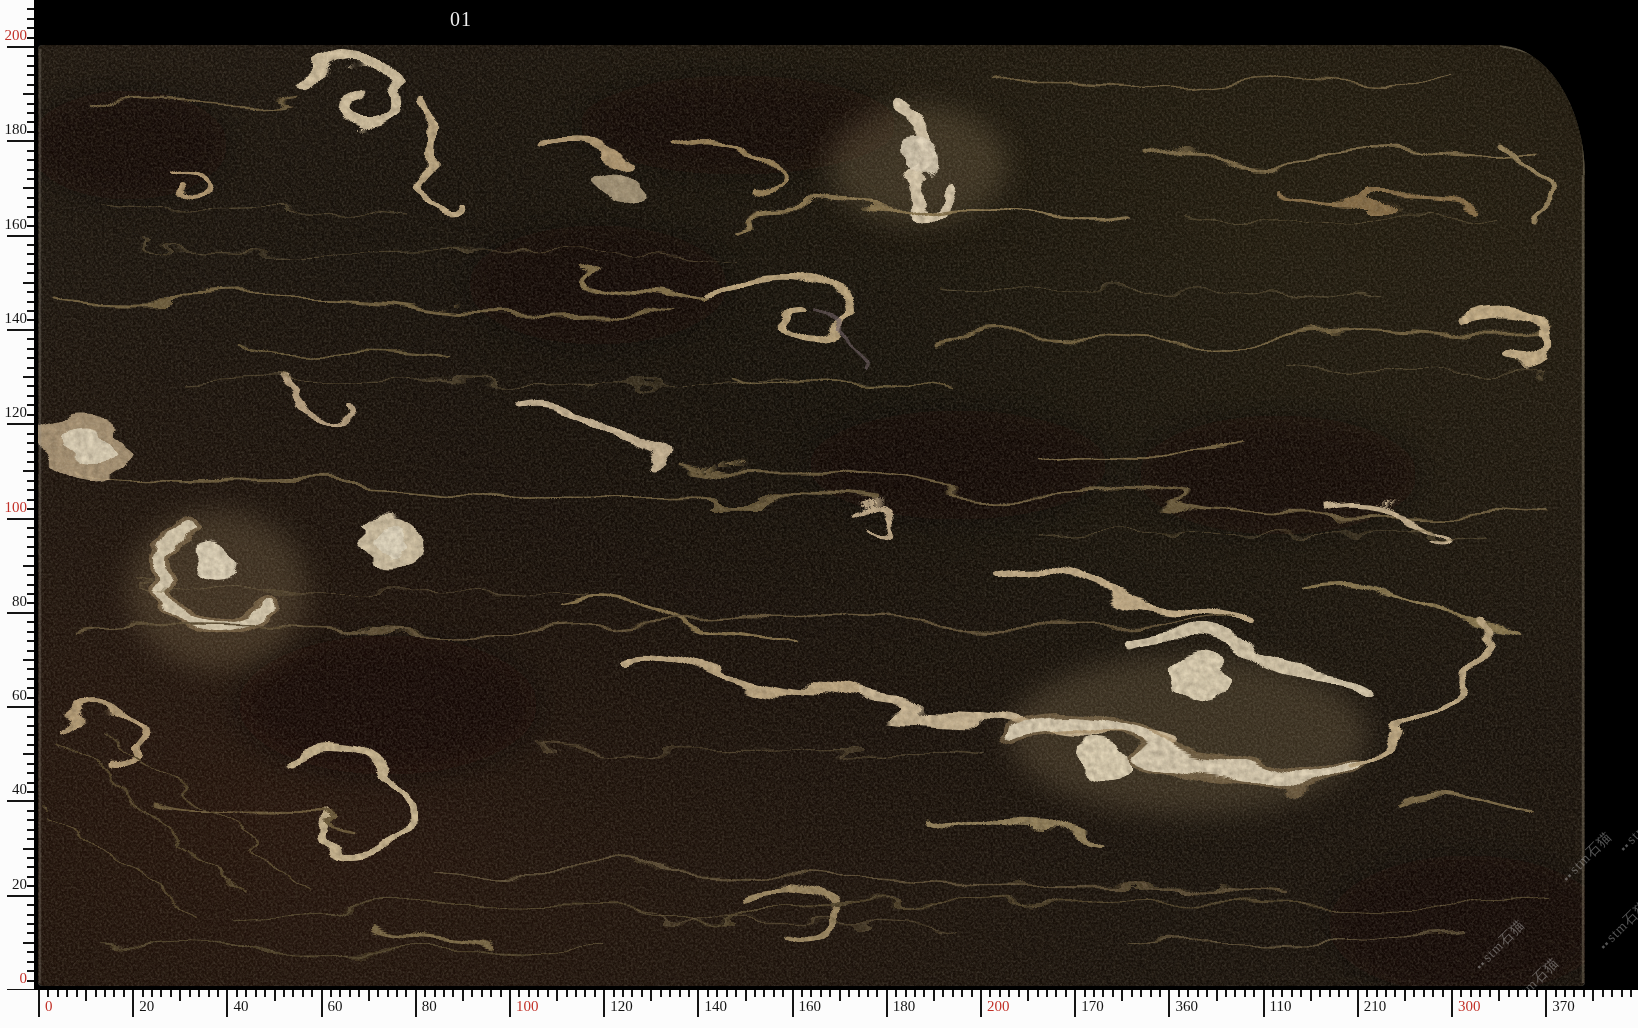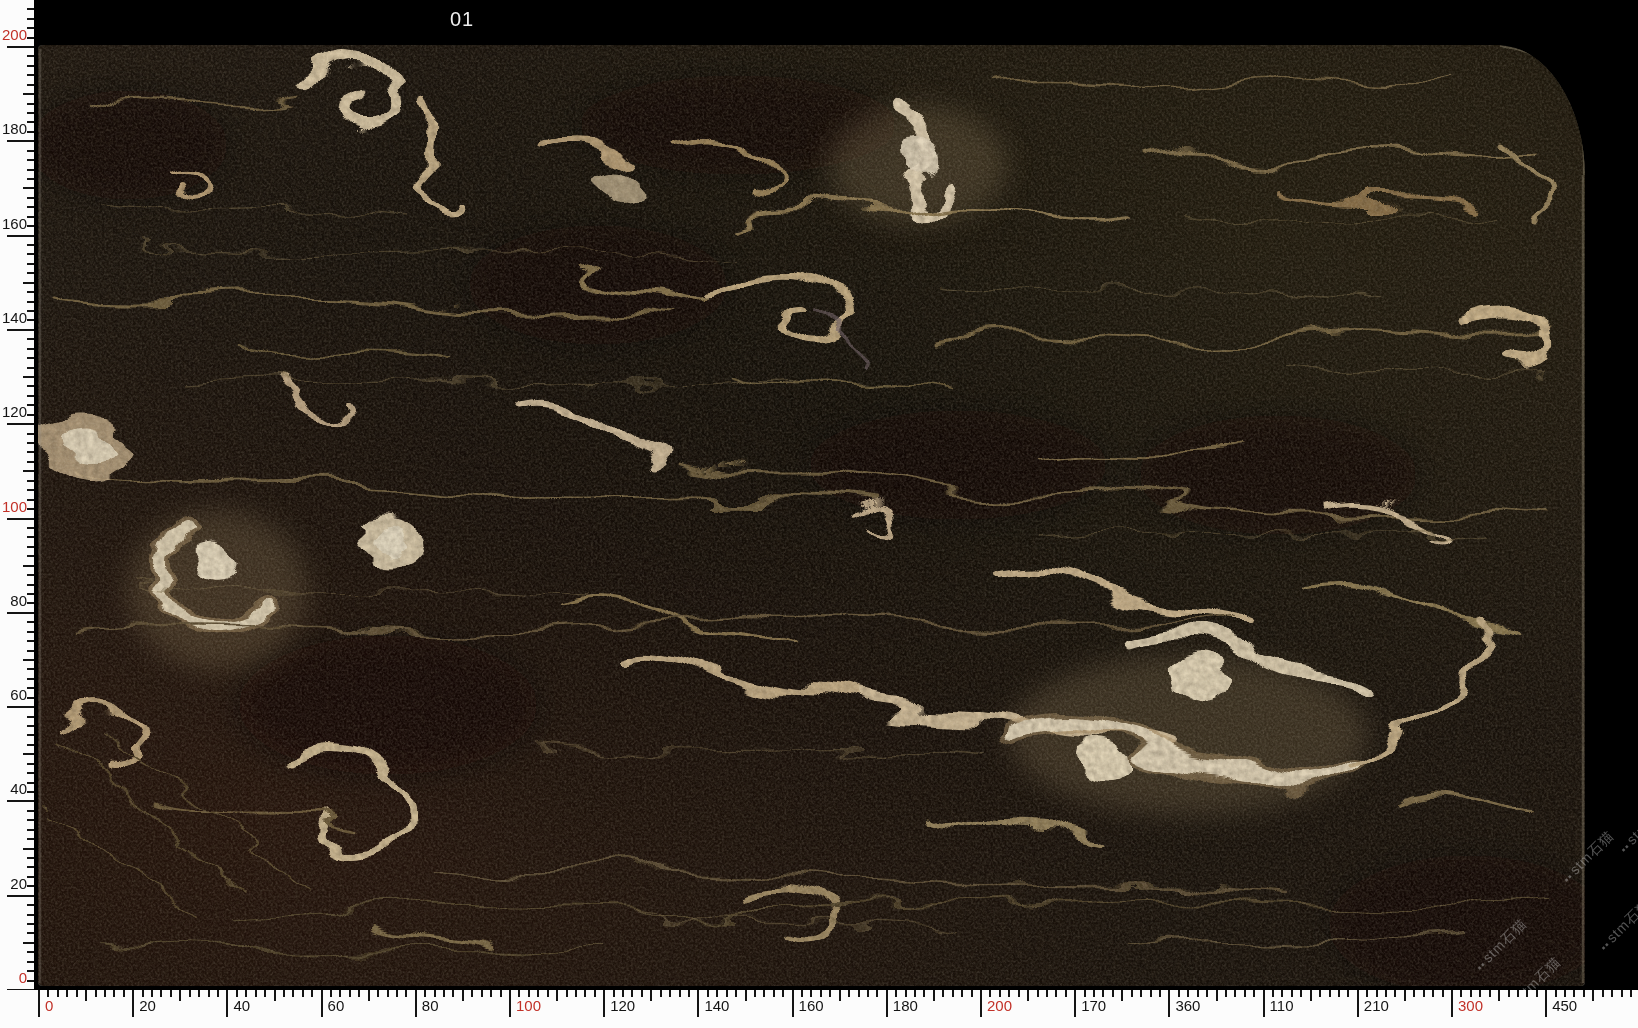--- a/index.html
+++ b/index.html
@@ -1,18 +1,18 @@
 <!DOCTYPE html>
 <html style="--page-bg: #000000; --ruler-bg: #fcfcfc; --tick: #141414; --label: #141414; --red: #c23128; --slab-number: #eeeeee; --wm: #c9c9c9;"><head>
 <meta charset="utf-8">
 <style>
   html,body{margin:0;padding:0;background:#000;}
   body{width:1638px;height:1028px;overflow:hidden;}
   .page{position:relative;width:1638px;height:928px;background:var(--page-bg,#000);
-        font-family:Liberation Sans, sans-serif;}
+        font-family:Liberation Serif, serif;}
   .stage{position:absolute;left:34px;top:0;width:1604px;height:990px;background:#000;overflow:hidden;}
   .slab{position:absolute;left:4px;top:45px;width:1547px;height:941px;
         border-radius:4px 88px 4px 4px / 4px 132px 4px 4px;overflow:hidden;
         box-shadow:inset 0 0 0 1px rgba(150,140,120,.18),
                    inset -4px 0 6px -2px rgba(200,190,170,.22),
                    inset 4px 0 6px -3px rgba(170,165,150,.22),
                    inset 0 -3px 5px -2px rgba(120,110,95,.18);}
   .slab svg{display:block;width:100%;height:100%;}
   .slab-number{position:absolute;left:416px;top:6px;font-size:20px;line-height:26px;
         color:var(--slab-number,#eee);letter-spacing:1px;}
@@ -493,21 +493,21 @@
       <div class="rlab" style="left: 610.2px; top: 8px;">120</div>
       <div class="rlab" style="left: 704.4px; top: 8px;">140</div>
       <div class="rlab" style="left: 798.6px; top: 8px;">160</div>
       <div class="rlab" style="left: 892.8px; top: 8px;">180</div>
       <div class="rlab red" style="left: 987px; top: 8px;">200</div>
       <div class="rlab" style="left: 1081.2px; top: 8px;">170</div>
       <div class="rlab" style="left: 1175.4px; top: 8px;">360</div>
       <div class="rlab" style="left: 1269.6px; top: 8px;">110</div>
       <div class="rlab" style="left: 1363.8px; top: 8px;">210</div>
       <div class="rlab red" style="left: 1458px; top: 8px;">300</div>
-      <div class="rlab" style="left: 1552.2px; top: 8px;">450</div>
+      <div class="rlab" style="left: 1552.2px; top: 8px;">370</div>
     </div>
 
   <div class="wm-layer">
       <span class="wm" style="left: 1555px; top: 848px;"><span class="wm-logo">▪▪</span>stm石猫</span>
       <span class="wm" style="left: 1468px; top: 936px;"><span class="wm-logo">▪▪</span>stm石猫</span>
       <span class="wm" style="left: 1592px; top: 916px;"><span class="wm-logo">▪▪</span>stm石猫</span>
       <span class="wm" style="left: 1502px; top: 974px;"><span class="wm-logo">▪▪</span>stm石猫</span>
       <span class="wm" style="left: 1612px; top: 818px;"><span class="wm-logo">▪▪</span>stm石猫</span>
     </div>
 

